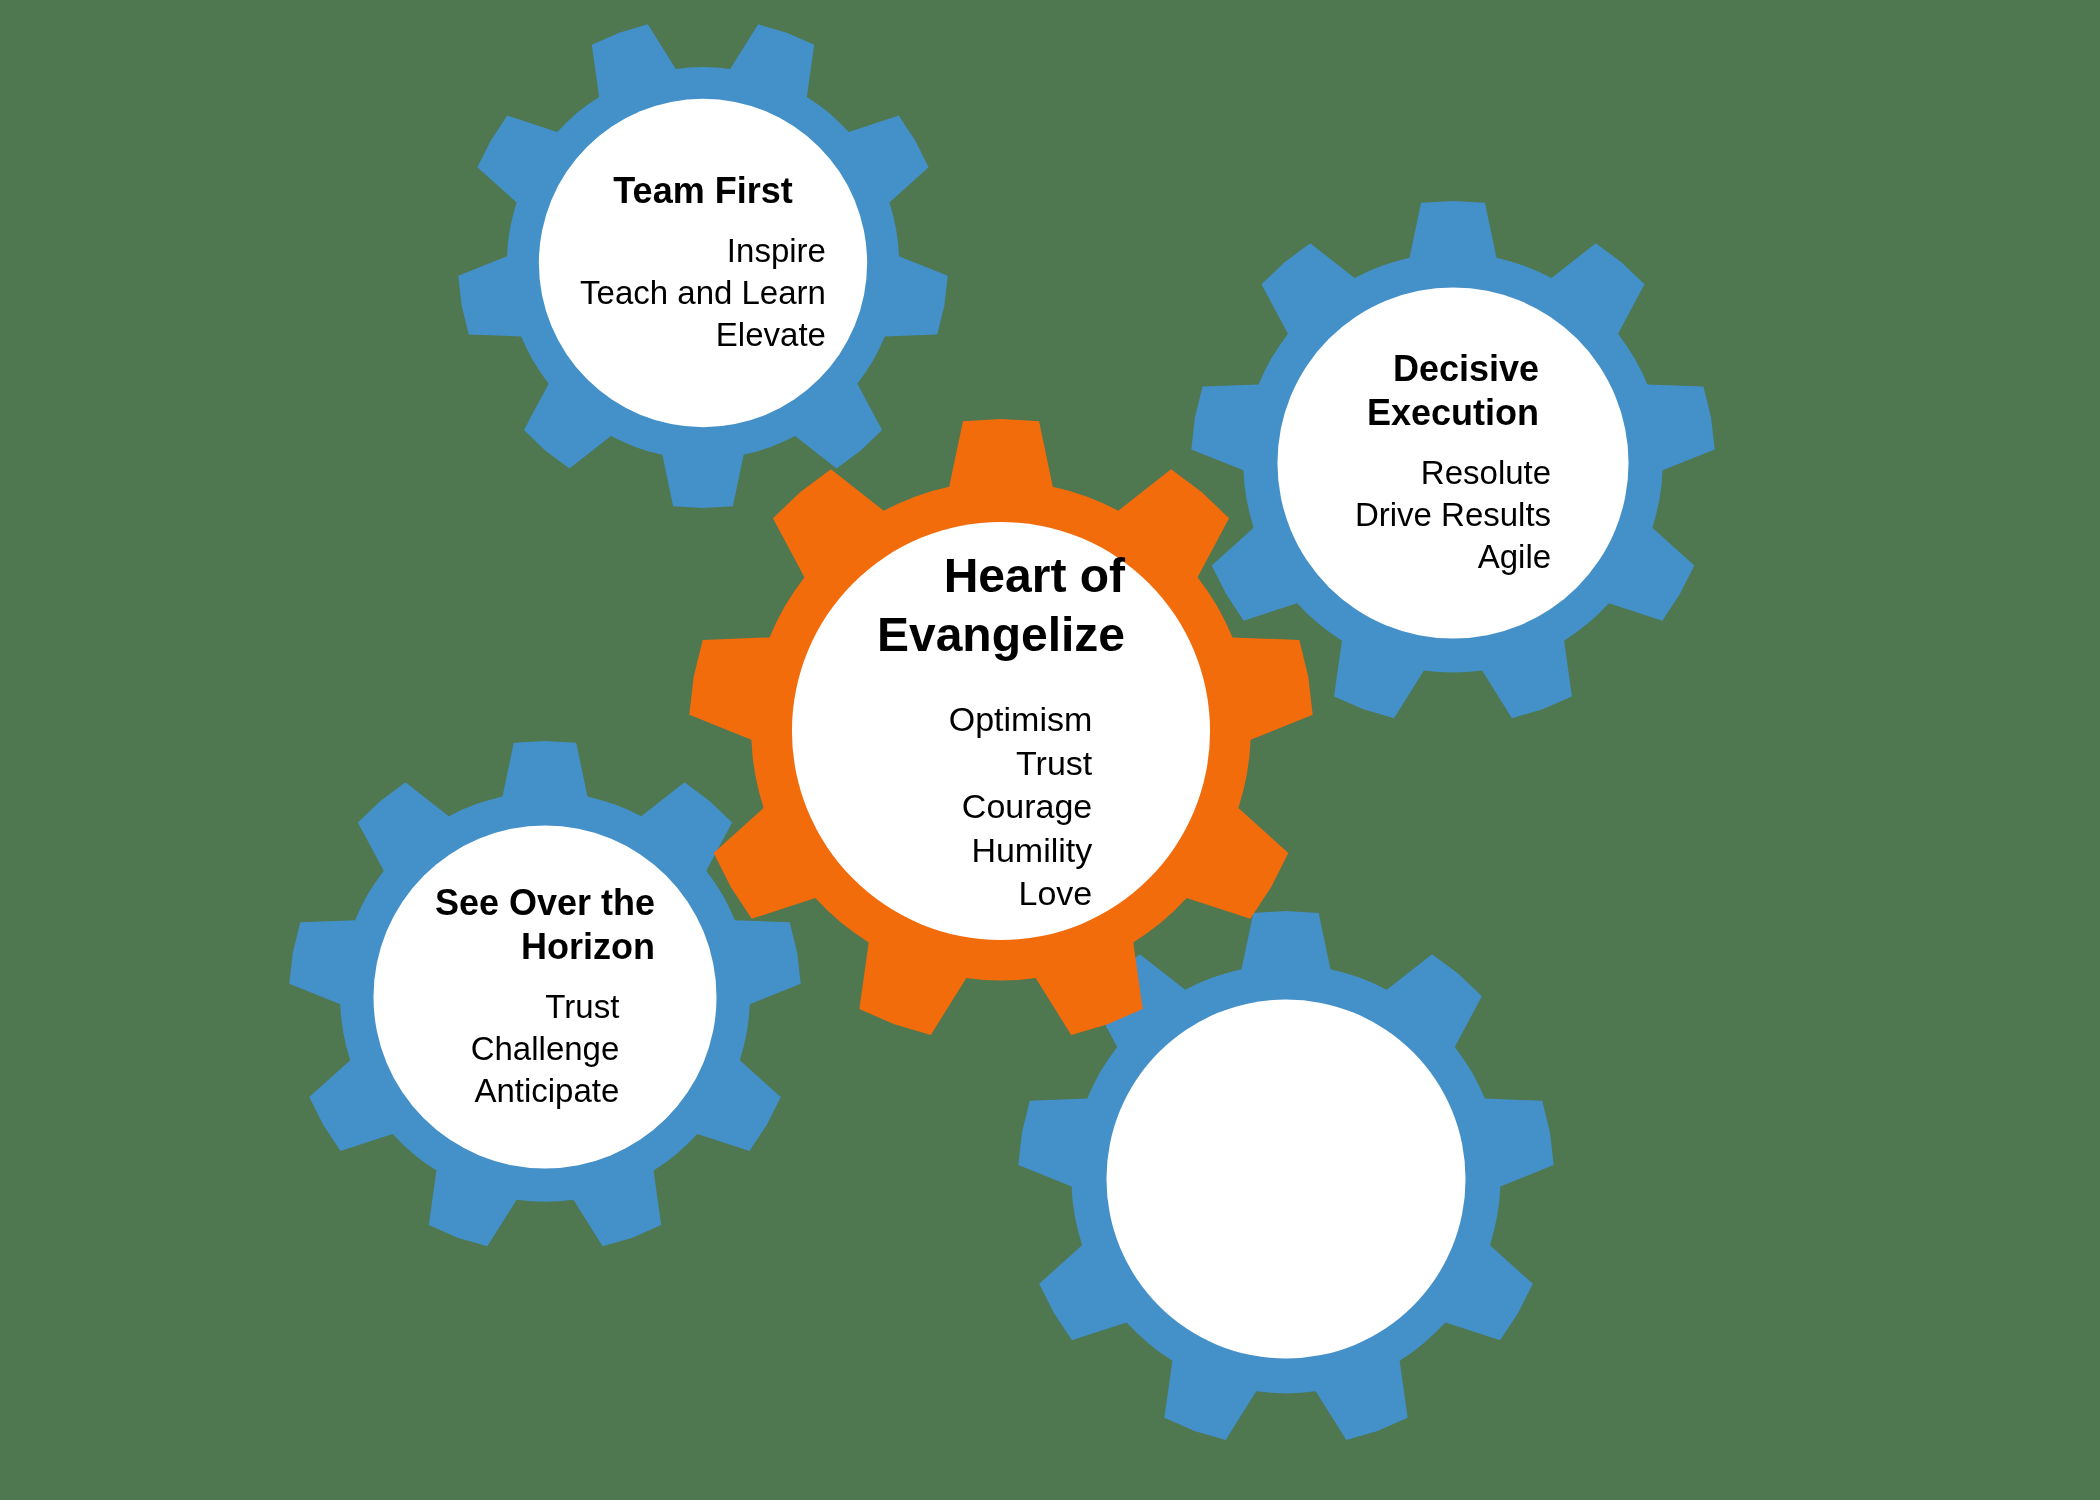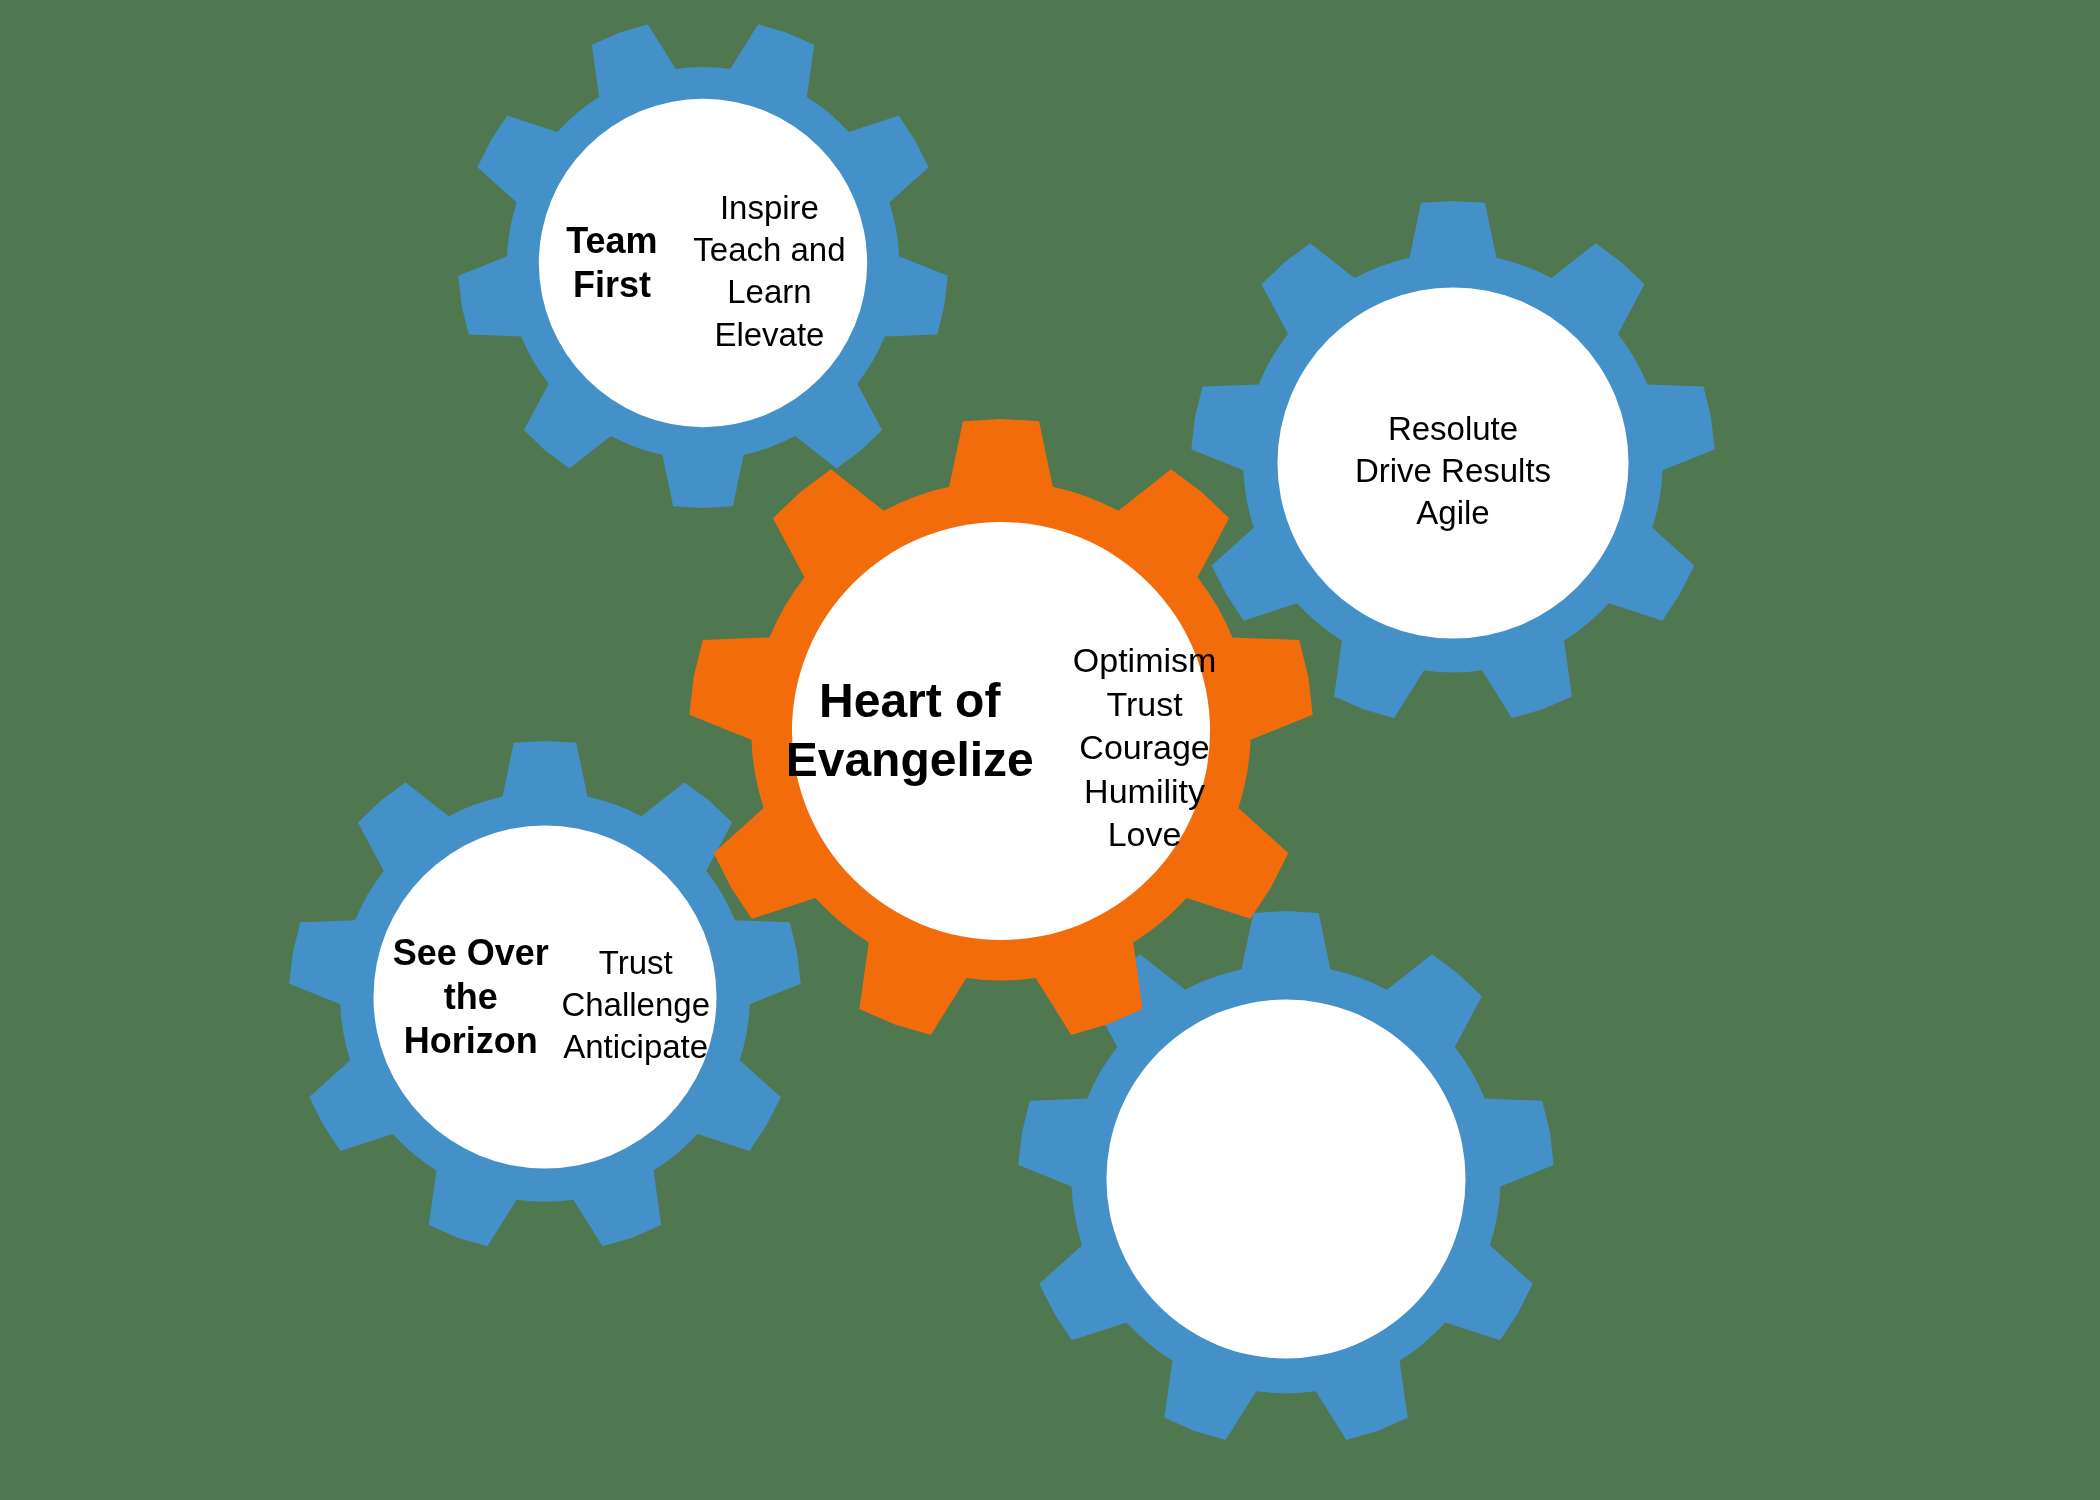--- a/index.html
+++ b/index.html
@@ -2,22 +2,22 @@
 <html><head>
 <meta charset="utf-8">
 <style>
   html,body{margin:0;padding:0;}
   body{font-family:"Liberation Sans", sans-serif;}
   .canvas{position:relative;width:2100px;height:1500px;overflow:hidden;}
   svg.gear{position:absolute;display:block;}
   .label{
     position:absolute;
     transform:translate(-50%,-50%);
-    display:flex;flex-direction:row;align-items:center;justify-content:center;
-    text-align:center;color:#000;
+    display:flex;flex-direction:column;align-items:center;justify-content:center;
+    text-align:right;color:#000;
   }
   .gear-title{font-weight:bold;font-size:36px;line-height:1.22;}
   .gear-items{margin-top:17px;font-size:33px;line-height:1.28;}
   .label.big .gear-title{font-size:48px;}
   .label.big .gear-items{font-size:34px;margin-top:34px;margin-left:39px;}
 </style>
 </head>
 <body style="background: rgb(79, 119, 80);">
 
 <div class="canvas">
@@ -35,20 +35,24 @@
       <div>Teach and Learn</div>
       <div>Elevate</div>
     </div>
   </div>
 
   <svg class="gear" style="left:1191px;top:201px;width:524px;height:524px" viewBox="-100 -100 200 200">
     <polygon class="gear-body" fill="#4490C8" points="78.8,13.9 77.6,19.4 76.1,24.7 92.1,39.1 86.6,50.0 79.9,60.2 59.5,53.5 55.6,57.5 51.4,61.3 47.0,64.7 42.4,67.8 45.4,89.1 34.2,94.0 22.5,97.4 11.1,79.2 5.6,79.8 0.0,80.0 -5.6,79.8 -11.1,79.2 -22.5,97.4 -34.2,94.0 -45.4,89.1 -42.4,67.8 -47.0,64.7 -51.4,61.3 -55.6,57.5 -59.5,53.5 -79.9,60.2 -86.6,50.0 -92.1,39.1 -76.1,24.7 -77.6,19.4 -78.8,13.9 -79.6,8.4 -80.0,2.8 -99.9,-5.2 -98.5,-17.4 -95.6,-29.2 -74.2,-30.0 -71.9,-35.1 -69.3,-40.0 -66.3,-44.7 -63.0,-49.3 -73.1,-68.2 -64.3,-76.6 -54.5,-83.9 -37.6,-70.6 -32.5,-73.1 -27.4,-75.2 -22.1,-76.9 -16.6,-78.3 -12.2,-99.3 -0.0,-100.0 12.2,-99.3 16.6,-78.3 22.1,-76.9 27.4,-75.2 32.5,-73.1 37.6,-70.6 54.5,-83.9 64.3,-76.6 73.1,-68.2 63.0,-49.3 66.3,-44.7 69.3,-40.0 71.9,-35.1 74.2,-30.0 95.6,-29.2 98.5,-17.4 99.9,-5.2 80.0,2.8 79.6,8.4"></polygon>
     <circle r="67" fill="#FFFFFF"></circle>
   </svg>
   <div class="label" style="left:1453px;top:463px;width:330px">
+    <div class="gear-title">
+      <div>Decisive</div>
+      <div>Execution</div>
+    </div>
     <div class="gear-items">
       <div>Resolute</div>
       <div>Drive Results</div>
       <div>Agile</div>
     </div>
   </div>
 
   <svg class="gear" style="left:289px;top:741px;width:512px;height:512px" viewBox="-100 -100 200 200">
     <polygon class="gear-body" fill="#4490C8" points="78.8,13.9 77.6,19.4 76.1,24.7 92.1,39.1 86.6,50.0 79.9,60.2 59.5,53.5 55.6,57.5 51.4,61.3 47.0,64.7 42.4,67.8 45.4,89.1 34.2,94.0 22.5,97.4 11.1,79.2 5.6,79.8 0.0,80.0 -5.6,79.8 -11.1,79.2 -22.5,97.4 -34.2,94.0 -45.4,89.1 -42.4,67.8 -47.0,64.7 -51.4,61.3 -55.6,57.5 -59.5,53.5 -79.9,60.2 -86.6,50.0 -92.1,39.1 -76.1,24.7 -77.6,19.4 -78.8,13.9 -79.6,8.4 -80.0,2.8 -99.9,-5.2 -98.5,-17.4 -95.6,-29.2 -74.2,-30.0 -71.9,-35.1 -69.3,-40.0 -66.3,-44.7 -63.0,-49.3 -73.1,-68.2 -64.3,-76.6 -54.5,-83.9 -37.6,-70.6 -32.5,-73.1 -27.4,-75.2 -22.1,-76.9 -16.6,-78.3 -12.2,-99.3 -0.0,-100.0 12.2,-99.3 16.6,-78.3 22.1,-76.9 27.4,-75.2 32.5,-73.1 37.6,-70.6 54.5,-83.9 64.3,-76.6 73.1,-68.2 63.0,-49.3 66.3,-44.7 69.3,-40.0 71.9,-35.1 74.2,-30.0 95.6,-29.2 98.5,-17.4 99.9,-5.2 80.0,2.8 79.6,8.4"></polygon>
     <circle r="67" fill="#FFFFFF"></circle>

